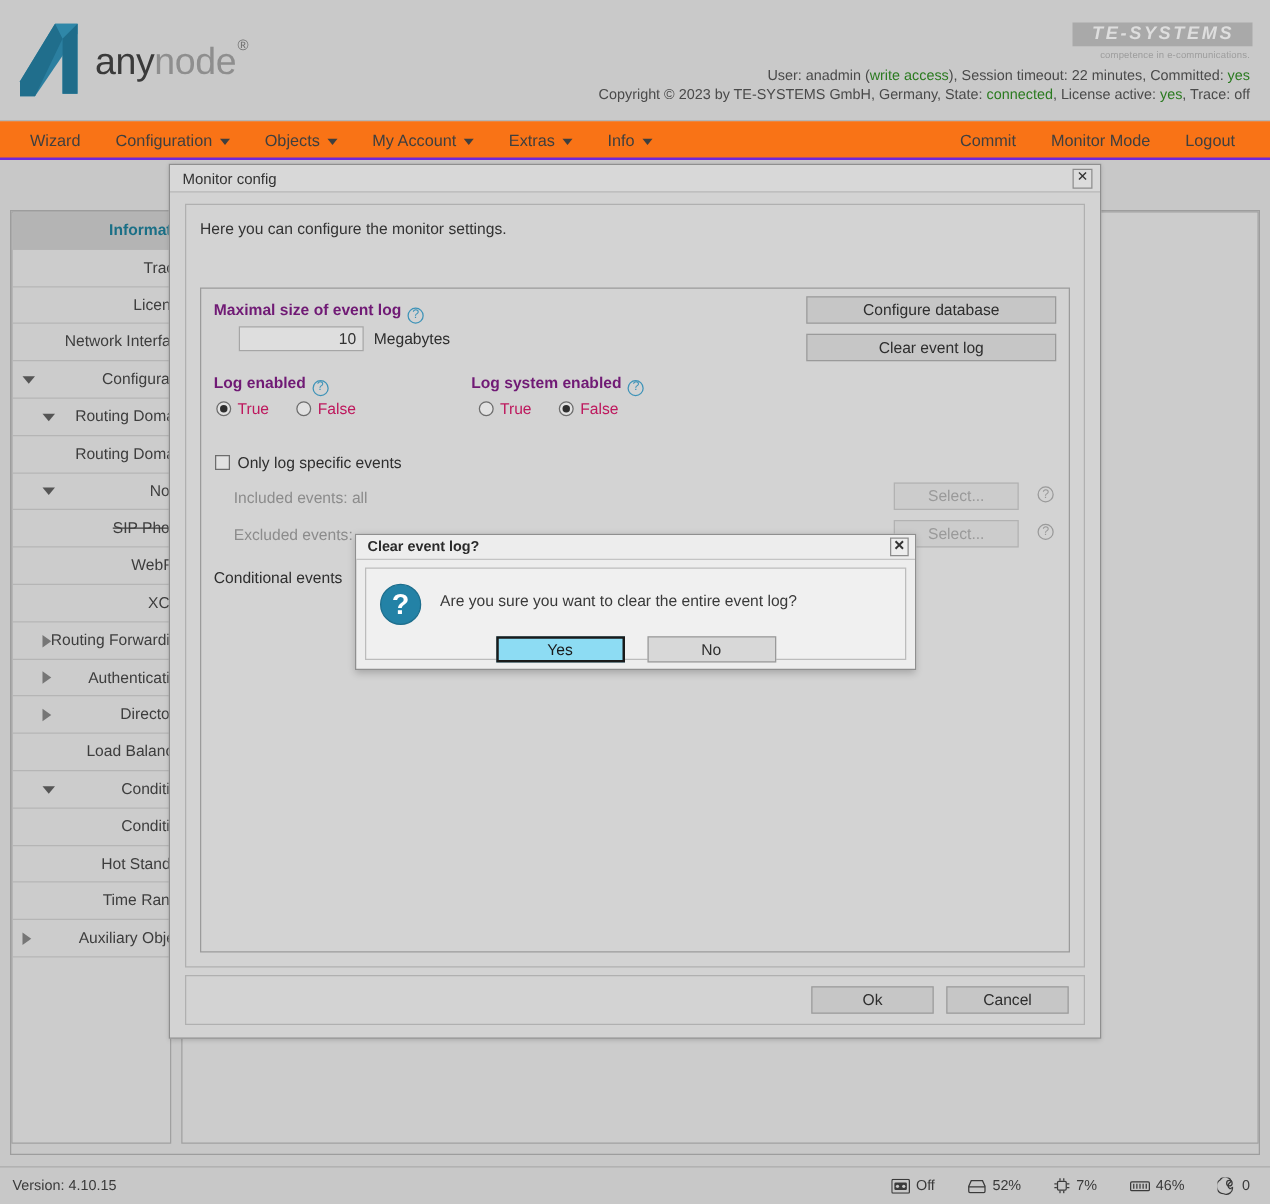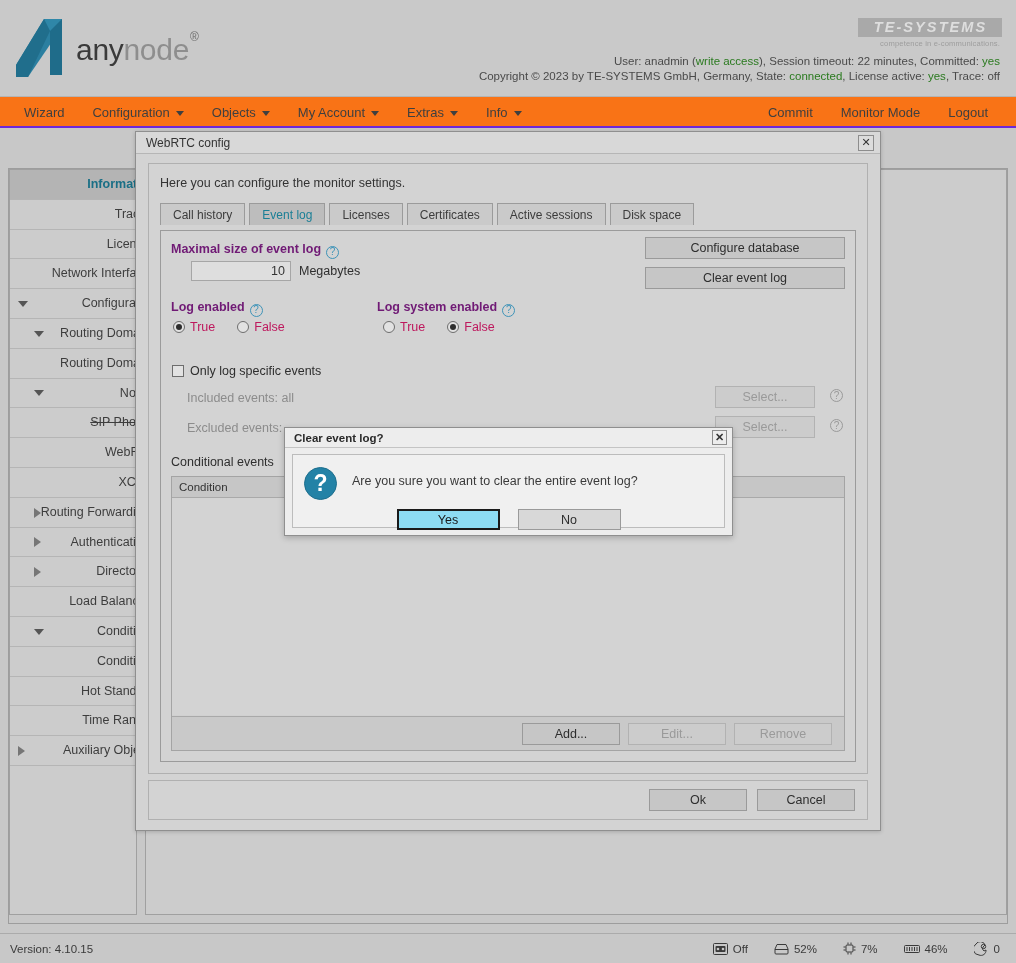--- a/index.html
+++ b/index.html
@@ -376,47 +376,27 @@
           <div class="tree-item"><span class="tw-arrow" style="left: 8px;">
               <span class="arr-right-hollow" style="border-left: 7px solid rgb(102, 102, 102); opacity: 0.85;"></span>
             </span><span>Auxiliary Objects</span></div>
         </div>
     </div>
     <div class="main-area"></div>
   </div>
 
   <div class="dialog">
     <div class="dlg-title">
-      <span class="t">WebRTC config</span>
+      <span class="t">Monitor config</span>
       <span class="close-btn">✕</span>
     </div>
 
     <div class="dlg-body">
       <div class="dlg-desc">Here you can configure the monitor settings.</div>
 
-      <div class="tabs" id="tabs">
-          <div class="tab">
-            <span>Call history</span>
-          </div>
-          <div class="tab active">
-            <span>Event log</span>
-          </div>
-          <div class="tab">
-            <span>Licenses</span>
-          </div>
-          <div class="tab">
-            <span>Certificates</span>
-          </div>
-          <div class="tab">
-            <span>Active sessions</span>
-          </div>
-          <div class="tab">
-            <span>Disk space</span>
-          </div>
-        </div>
 
       <div class="tabpanel">
         <div class="form">
 
           <div style="position:absolute;left:10px;top:8px;">
             <span class="lbl">Maximal size of event log</span><span class="help">?</span>
           </div>
           <div style="position:absolute;left:10px;top:30px;display:flex;align-items:center;gap:8px;margin-left:20px;">
             <input class="num-input" value="10" style="">
             <span class="lbl-norm">Megabytes</span>
@@ -460,34 +440,20 @@
           <div style="position:absolute;left:26px;top:160px;" class="lbl-dim">Included events: all</div>
           <button class="btn dim" style="position:absolute;right:40px;top:155px;width:100px;">Select...</button>
           <span class="help dim" style="position:absolute;right:12px;top:158px;">?</span>
 
           <div style="position:absolute;left:26px;top:190px;" class="lbl-dim">Excluded events:</div>
           <button class="btn dim" style="position:absolute;right:40px;top:185px;width:100px;">Select...</button>
           <span class="help dim" style="position:absolute;right:12px;top:188px;">?</span>
 
           <div style="position:absolute;left:10px;top:224px;" class="lbl-norm">Conditional events</div>
 
-          <div style="position:absolute;left:10px;right:10px;top:245px;bottom:10px;">
-            <div class="tbl-box">
-              <div class="tbl-head">
-                <div class="th" style="width:316px;">Condition</div>
-                <div class="th" style="flex:1;border-right:none;">hes to false</div>
-              </div>
-              <div style="position:absolute;left:0;right:0;top:21px;bottom:35px;background:#d3d3d3;"></div>
-              <div class="tbl-footer">
-                <button class="btn" style="width:98px;">Add...</button>
-                <button class="btn dim" style="width:98px;">Edit...</button>
-                <button class="btn dim" style="width:98px;">Remove</button>
-              </div>
-            </div>
-          </div>
 
         </div>
       </div>
     </div>
 
     <div class="dlg-footer">
       <button class="btn" style="width:98px;">Ok</button>
       <button class="btn" style="width:98px;">Cancel</button>
     </div>
   </div>

